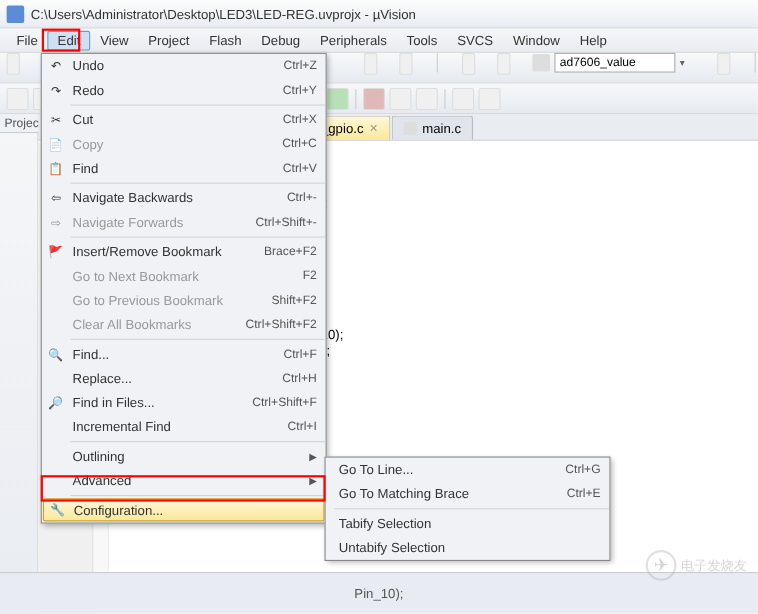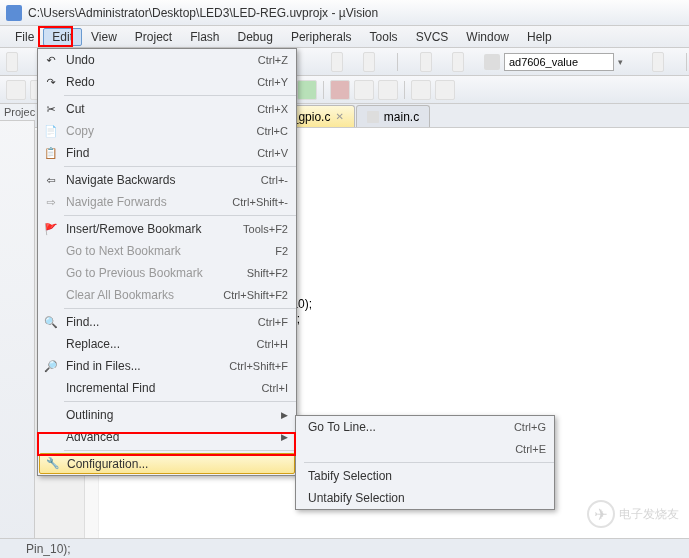--- a/index.html
+++ b/index.html
@@ -7,21 +7,21 @@
 
 .titlebar { height: 26px; background: linear-gradient(#fdfdfd, #e8ecf2); border-bottom: 1px solid #ccc; display: flex; align-items: center; padding-left: 6px; }
 .app-icon { width: 16px; height: 16px; background: #5b8dd6; margin-right: 6px; border-radius: 2px; }
 .titlebar-text { color: #333; text-align: center; }
 
 .menubar { height: 22px; background: linear-gradient(#f5f6f8, #e9ecf1); border-bottom: 1px solid #ccc; display: flex; align-items: center; padding-left: 6px; }
 .menu-item { padding: 2px 9px; cursor: pointer; color: #333; }
 .menu-item.active { background: #cfe0f5; border: 1px solid #6a9ad0; border-radius: 2px; padding: 1px 8px; }
 .edit-highlight { position: absolute; top: 26px; left: 38px; width: 35px; height: 21px; border: 2px solid red; pointer-events: none; z-index: 50; }
 
-.toolbar { height: 28px; background: linear-gradient(#f7f8fa, #e6eaf0); border-bottom: 1px solid #ccc; display: flex; align-items: center; padding-left: 6px; gap: 20px; }
+.toolbar { height: 28px; background: linear-gradient(#f7f8fa, #e6eaf0); border-bottom: 1px solid #ccc; display: flex; align-items: flex-start; padding-left: 6px; gap: 20px; }
 .tb-btn { width: 20px; height: 20px; background: #f0f0f0; border: 1px solid #ddd; border-radius: 2px; }
 .tb-sep { width: 1px; height: 18px; background: #ccc; margin: 0 2px; }
 .tb-search { margin-left: auto; margin-right: 10px; display: flex; align-items: center; gap: 4px; }
 .tb-search input { width: 110px; height: 18px; border: 1px solid #aaa; padding: 0 4px; font-size: 11px; }
 .tb-search-icon { width: 16px; height: 16px; background: #ddd; border-radius: 2px; }
 
 .toolbar2 { height: 28px; background: linear-gradient(#f7f8fa, #e6eaf0); border-bottom: 1px solid #ccc; display: flex; align-items: center; padding-left: 6px; gap: 4px; }
 
 .main { display: flex; height: calc(100% - 104px); }
 .sidebar { width: 35px; background: linear-gradient(#f5f6f8, #e9ecf1); border-right: 1px solid #ccc; }
@@ -47,21 +47,21 @@
 .tab.active { background: linear-gradient(#fef8d8, #fbe89a); }
 .tab-icon { width: 12px; height: 12px; background: #ddd; border-radius: 1px; }
 .tab-close { color: #999; font-size: 10px; cursor: pointer; }
 
 .code-area { flex: 1; display: flex; background: #fff; overflow: hidden; padding-top: 2px; }
 .gutter { width: 50px; background: #f0f0f0; border-right: 1px solid #ddd; text-align: right; padding-right: 6px; color: #888; font-family: Consolas, monospace; font-size: 12px; line-height: 15px; padding-top: 2px; }
 .fold-col { width: 14px; background: #f8f8f8; border-right: 1px solid #eee; position: relative; }
 .code { flex: 1; font-family: Consolas, monospace; font-size: 12px; line-height: 15px; white-space: pre; padding-left: 6px; padding-top: 2px; color: #000; }
 .c-comment { color: #008000; }
 
-.statusbar { position: absolute; bottom: 0; right: 0; height: 20px; background: #e8ecf2; border-top: 1px solid #ccc; display: flex; align-items: center; padding: 0 26px; font-size: 11px; color: #555; width: 100%; justify-content: flex-start; }
+.statusbar { position: absolute; bottom: 0; right: 0; height: 38px; background: #e8ecf2; border-top: 1px solid #ccc; display: flex; align-items: center; padding: 0 11px; font-size: 11px; color: #555; width: 100%; justify-content: center; }
 
 .watermark { position: absolute; bottom: 30px; right: 10px; opacity: 0.35; color: #888; font-size: 11px; z-index: 200; pointer-events: none; display: flex; align-items: center; gap: 4px; }
 .watermark-circle { width: 28px; height: 28px; border: 2px solid #aaa; border-radius: 50%; display: flex; align-items: center; justify-content: center; font-size: 16px; }
 </style>
 </head>
 <body>
 
 <div class="titlebar">
   <div class="app-icon"></div>
   <span class="titlebar-text">C:\Users\Administrator\Desktop\LED3\LED-REG.uvprojx - µVision</span>
@@ -162,21 +162,21 @@
     </div>
     <div class="dd-item disabled">
       <span class="dd-icon">⇨</span>
       <span>Navigate Forwards</span>
       <span class="dd-shortcut">Ctrl+Shift+-</span>
     </div>
     <div class="dd-sep"></div>
     <div class="dd-item">
       <span class="dd-icon">🚩</span>
       <span>Insert/Remove Bookmark</span>
-      <span class="dd-shortcut">Tools+F2</span>
+      <span class="dd-shortcut">Brace+F2</span>
     </div>
     <div class="dd-item disabled">
       <span class="dd-icon"></span>
       <span>Go to Next Bookmark</span>
       <span class="dd-shortcut">F2</span>
     </div>
     <div class="dd-item disabled">
       <span class="dd-icon"></span>
       <span>Go to Previous Bookmark</span>
       <span class="dd-shortcut">Shift+F2</span>
@@ -225,20 +225,21 @@
     </div>
   </div>
 <div class="config-highlight"></div>
 
 <div class="submenu" id="adv-sub">
     <div class="dd-item">
       <span>Go To Line...</span>
       <span class="dd-shortcut">Ctrl+G</span>
     </div>
     <div class="dd-item">
+      <span>Go To Matching Brace</span>
       <span class="dd-shortcut">Ctrl+E</span>
     </div>
     <div class="dd-sep"></div>
     <div class="dd-item">
       <span>Tabify Selection</span>
     </div>
     <div class="dd-item">
       <span>Untabify Selection</span>
     </div>
   </div>

